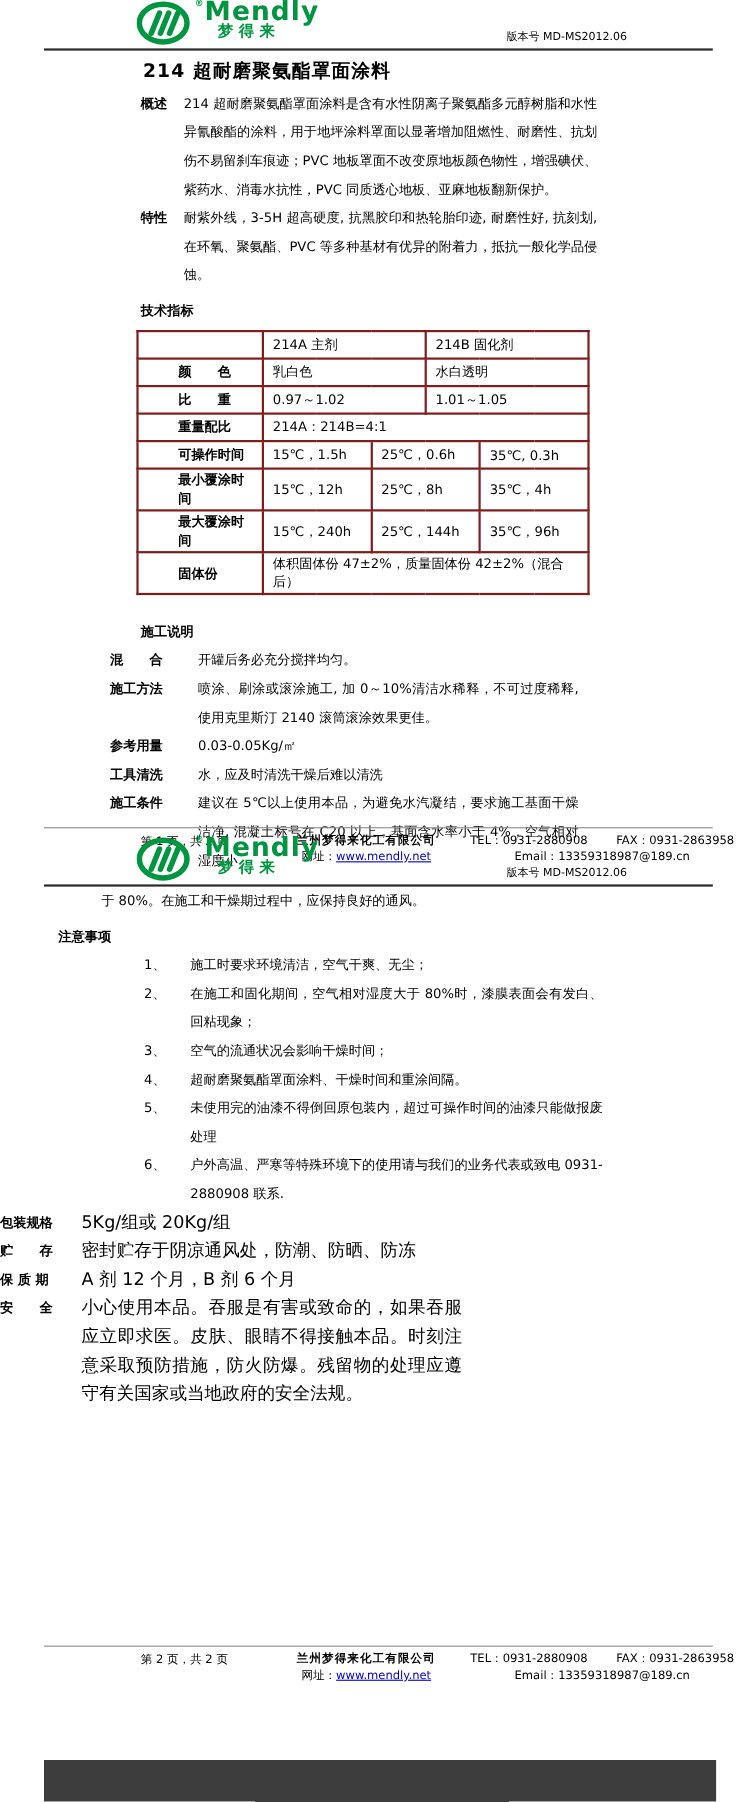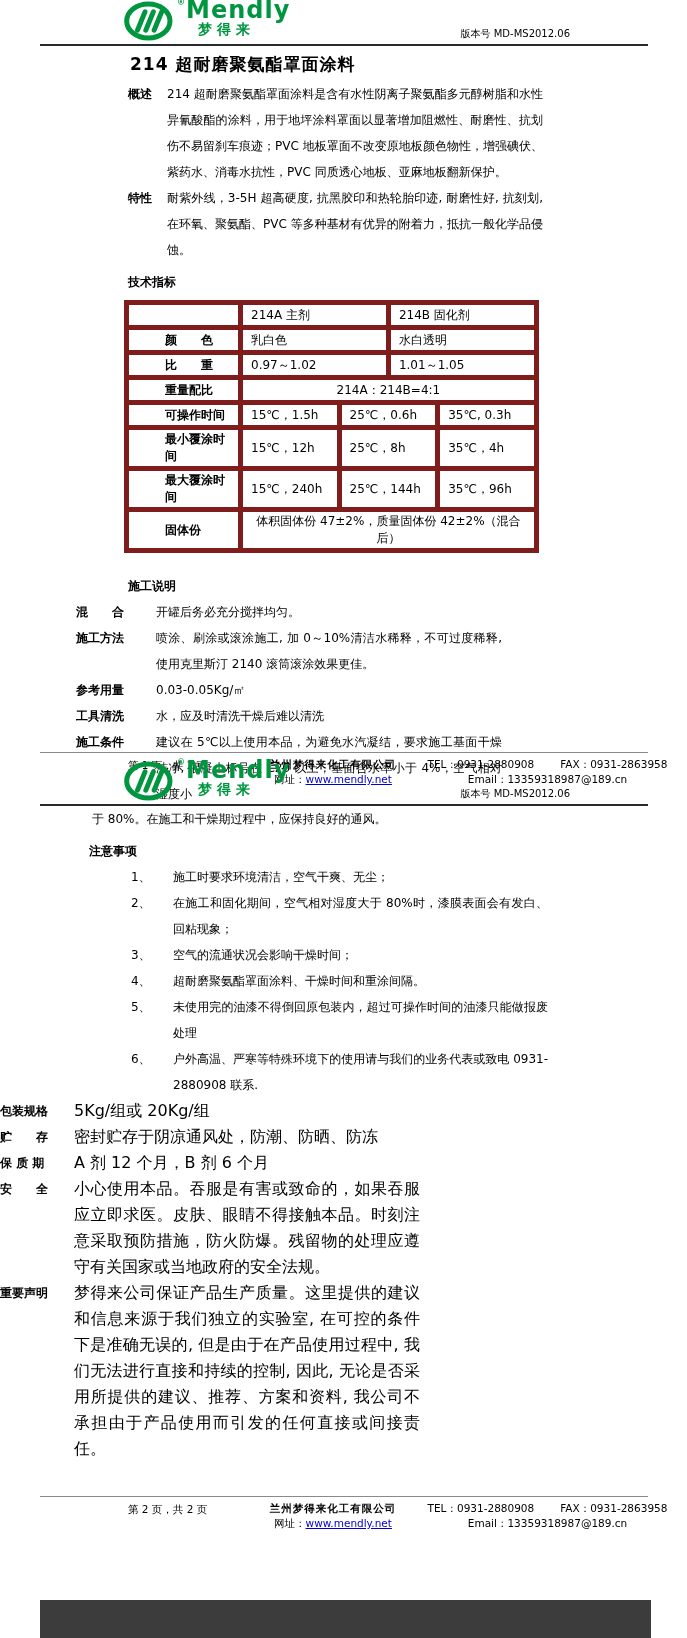--- a/index.html
+++ b/index.html
@@ -40,27 +40,27 @@
   
   .title { margin:7px 0 5px 130px; font-size:17px; font-weight:bold; letter-spacing:1px; }
 
   .sec { display:flex; margin-left:128px; width:415px; }
   .sec-label { width:39px; flex-shrink:0; font-weight:bold; font-size:12px; line-height:26px; }
   .sec-text  { width:376px; font-size:12px; line-height:26px; text-align:justify; }
 
   .sub-heading { margin:6px 0 0 128px; font-weight:bold; font-size:12px; line-height:26px; }
 
   table.spec { margin:5px 0 0 124px; border-collapse:collapse; width:410px; font-size:12px; table-layout:fixed; }
-  table.spec td { border:5px solid #7f1d1d; height:25px; padding:1px 8px; vertical-align:middle; }
+  table.spec td { border:2px solid #7f1d1d; height:25px; padding:1px 8px; vertical-align:middle; }
   table.spec .lbl { font-weight:bold;padding-left:36px; }
-  table.spec .ctr { text-align:center; }
+  table.spec .ctr { }
   col.c-label { width:114px; }
   col.c-unit  { width:49.3px; }
 
-  .con { display:flex; margin-left:76px; width:426px; }
+  .con { display:flex; margin-left:100px; width:426px; }
   .con-label { width:80px; flex-shrink:0; font-weight:bold; font-size:12px; line-height:26px; }
   .con-text  { width:346px; font-size:12px; line-height:26px; text-align:justify; }
   .mt { margin-top:20px; }
 
   
   .footer { position:absolute; left:0; width:687px; }
   .footer-1 { top:752px; }
   .footer-2 { top:1496px; }
   .fline { margin-left:40px; width:608px; border-top:1.5px solid #8a8a8a; margin-bottom:4px; }
   .frow { display:flex; padding-left:128px; font-size:10.5px; line-height:15px; }
@@ -239,21 +239,21 @@
           <span class="logo-en">Mendly</span>
           <span class="logo-cn">梦得来</span>
         </span>
       </div>
       <div class="version">版本号 MD-MS2012.06</div>
     </div>
     <div class="hline"></div>
 
     <div class="continuation">于 80%。在施工和干燥期过程中，应保持良好的通风。</div>
 
-    <div class="sub-heading" style="margin-left:89px;">注意事项</div>
+    <div class="sub-heading" style="margin-left:53px;">注意事项</div>
 
     <div class="note">
       <div class="note-num">1、</div>
       <div class="note-text">施工时要求环境清洁，空气干爽、无尘；</div>
     </div>
     <div class="note">
       <div class="note-num">2、</div>
       <div class="note-text">在施工和固化期间，空气相对湿度大于 80%时，漆膜表面会有发白、回粘现象；</div>
     </div>
     <div class="note">
@@ -281,24 +281,20 @@
       <div class="info-label">贮　　存</div>
       <div class="info-text">密封贮存于阴凉通风处，防潮、防晒、防冻</div>
     </div>
     <div class="info">
       <div class="info-label">保 质 期</div>
       <div class="info-text">A 剂 12 个月，B 剂 6 个月</div>
     </div>
     <div class="info">
       <div class="info-label">安　　全</div>
       <div class="info-text">小心使用本品。吞服是有害或致命的，如果吞服应立即求医。皮肤、眼睛不得接触本品。时刻注意采取预防措施，防火防爆。残留物的处理应遵守有关国家或当地政府的安全法规。</div>
-    </div>
-    <div class="info">
-      <div class="info-label">重要声明</div>
-      <div class="info-text">梦得来公司保证产品生产质量。这里提供的建议和信息来源于我们独立的实验室, 在可控的条件下是准确无误的, 但是由于在产品使用过程中, 我们无法进行直接和持续的控制, 因此, 无论是否采用所提供的建议、推荐、方案和资料, 我公司不承担由于产品使用而引发的任何直接或间接责任。</div>
     </div>
   </div>
 
   <div class="footer footer-2">
     <div class="fline"></div>
     <div class="frow">
       <div class="fpages">第 2 页，共 2 页</div>
       <div class="fcompany">
         <div class="co">兰州梦得来化工有限公司</div>
         <div><span>网址：</span><a class="weblink">www.mendly.net</a></div>

